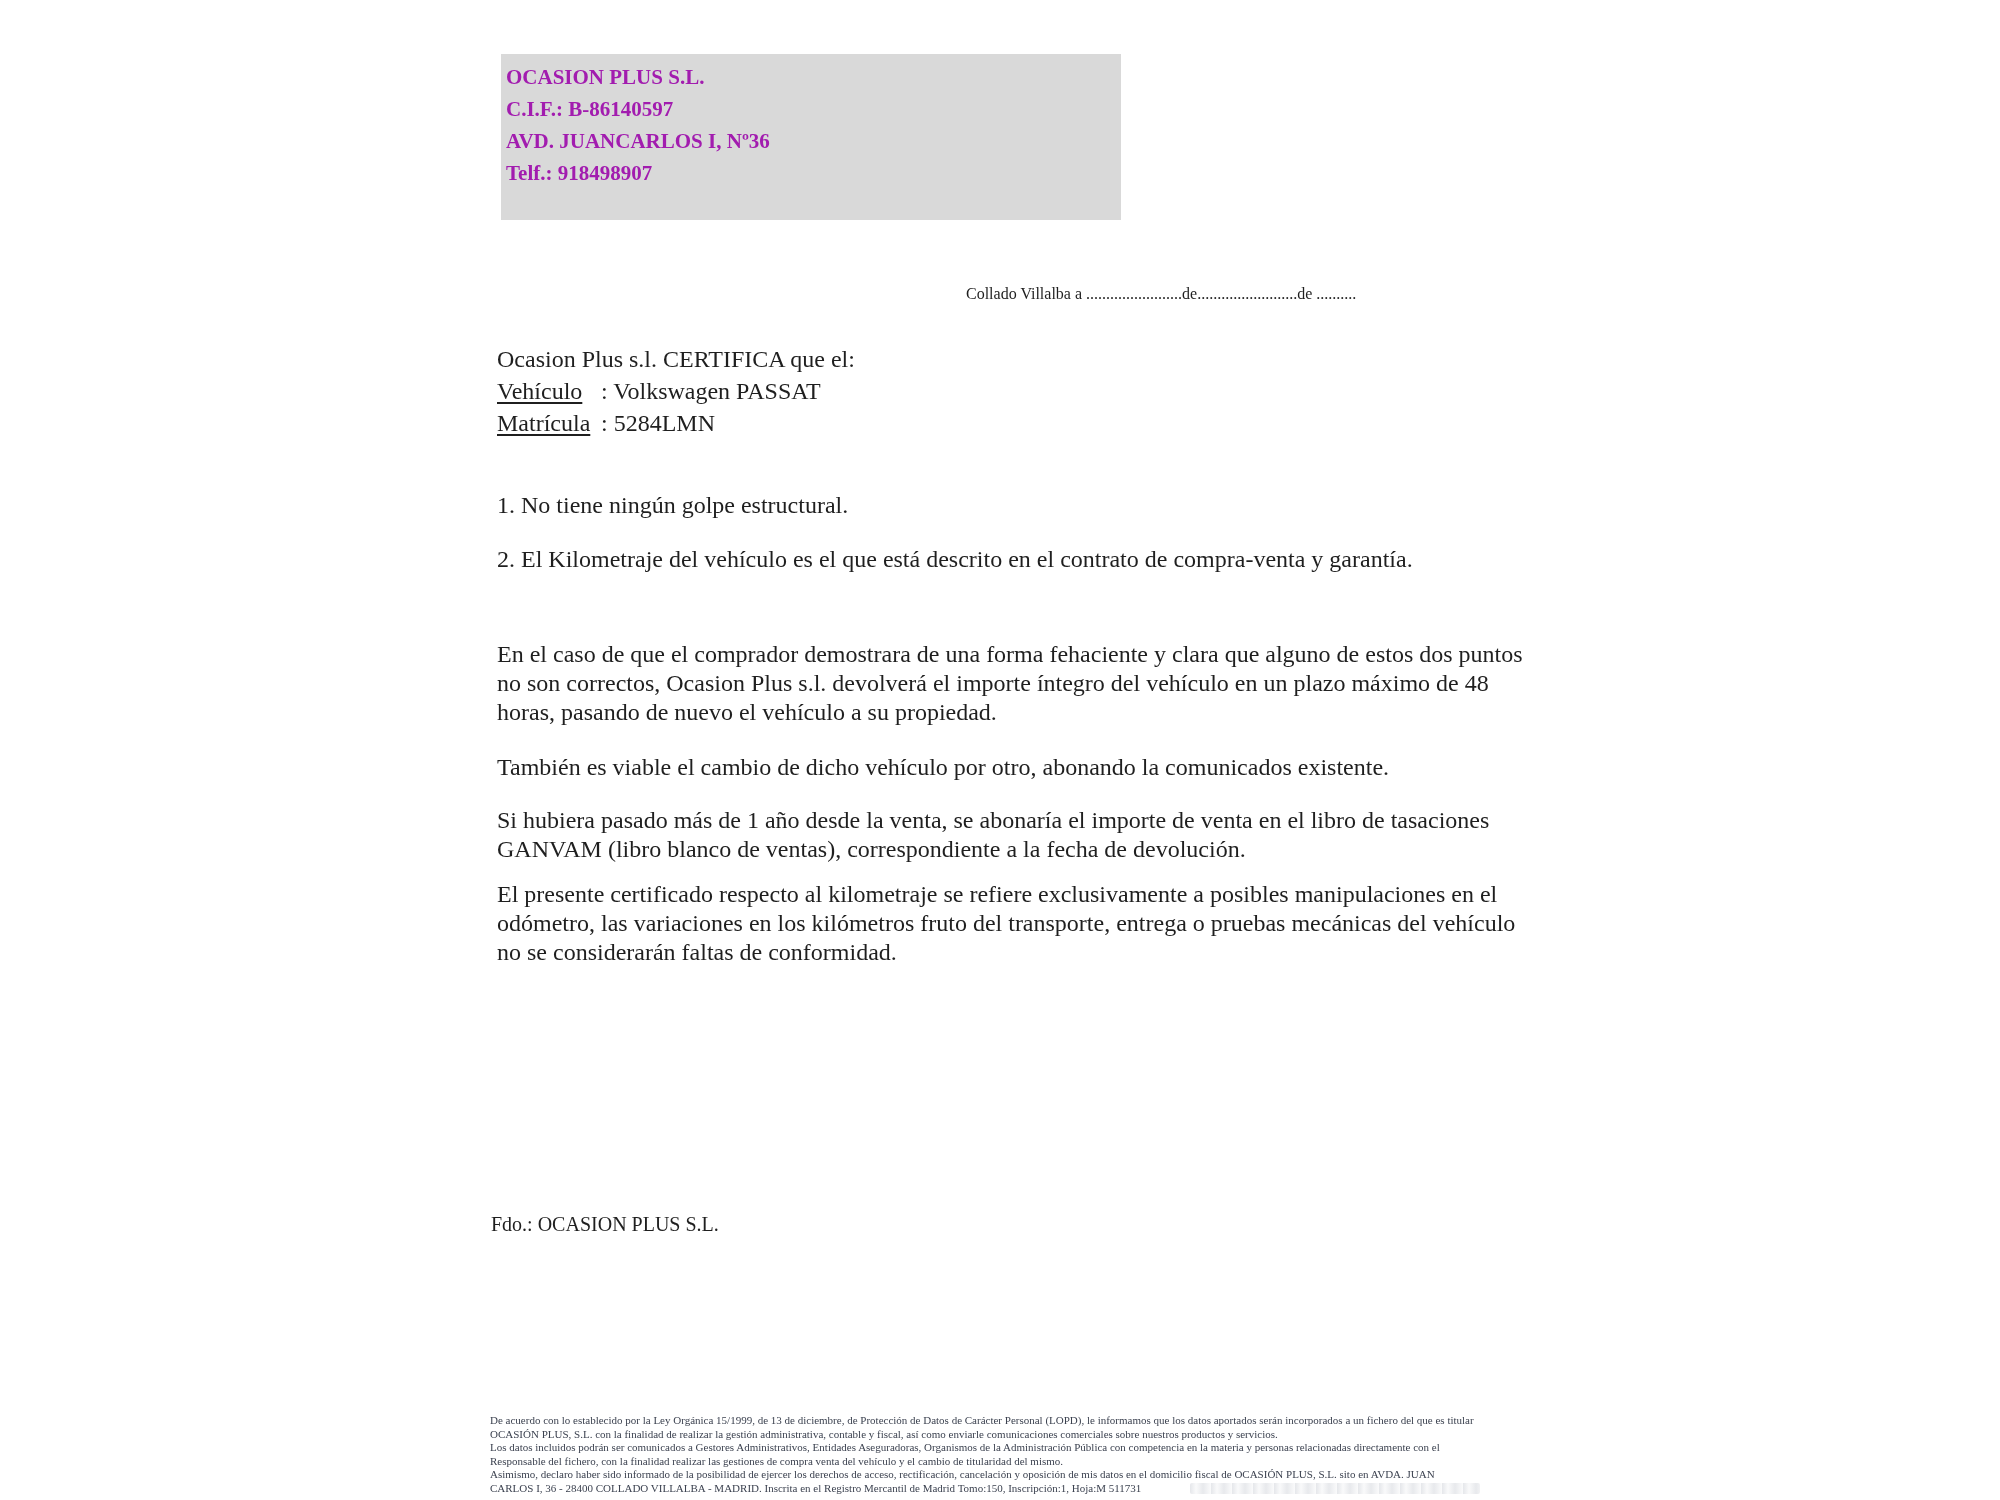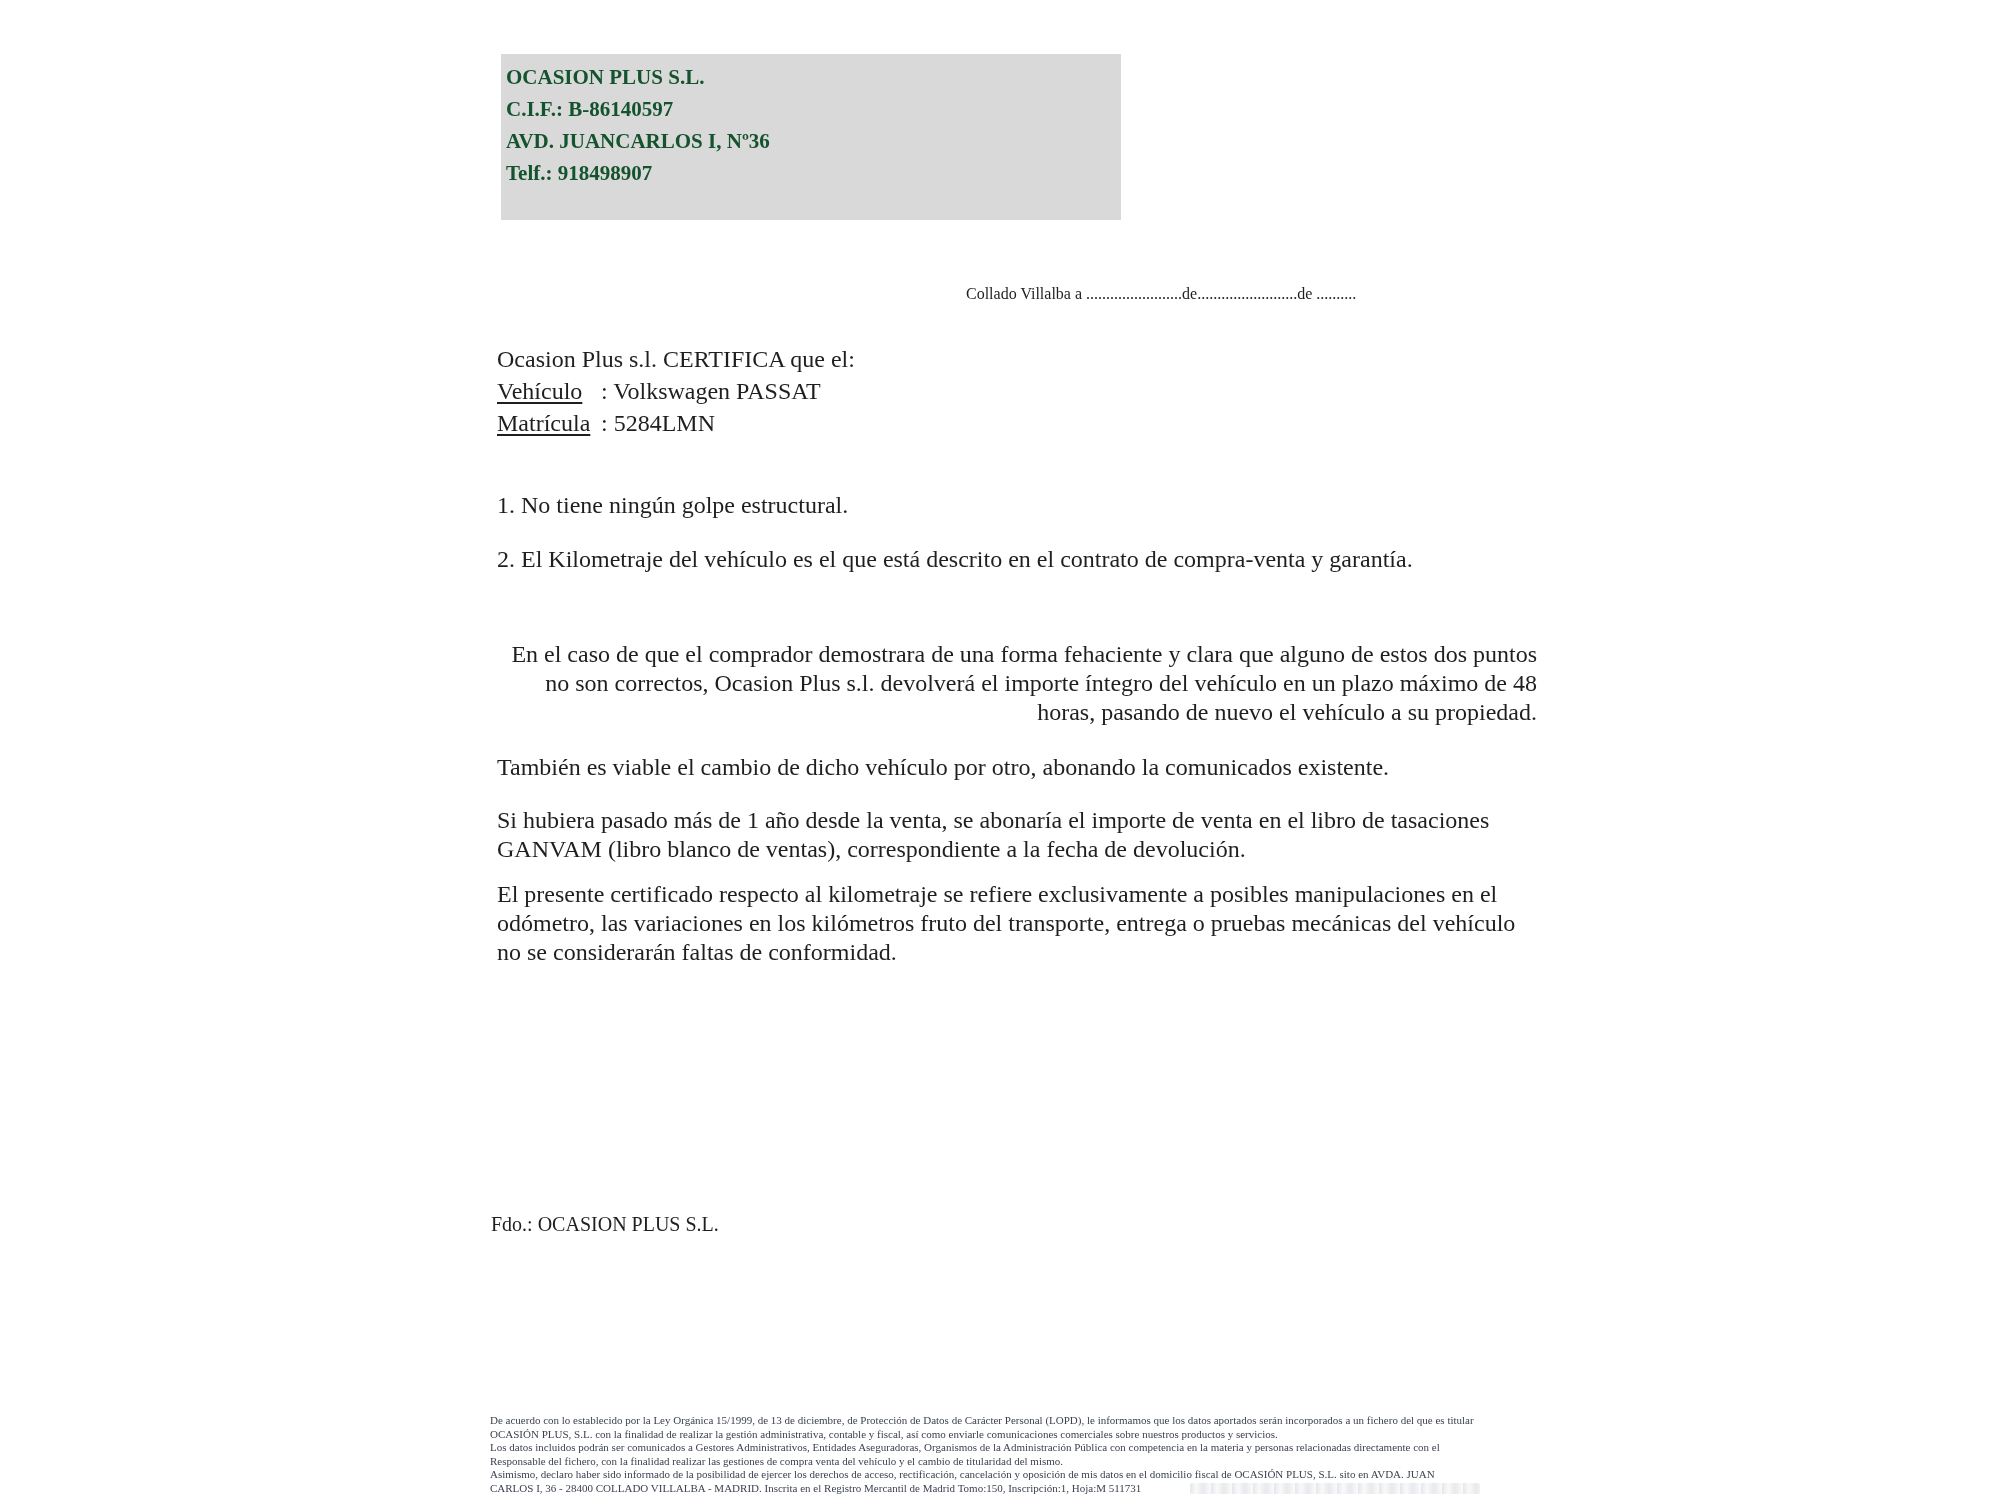--- a/index.html
+++ b/index.html
@@ -25,21 +25,21 @@
 
   .header-block {
     left: 501px; top: 54px;
     width: 620px; height: 166px;
     background: #d9d9d9;
     padding: 7px 0 0 5px;
     box-sizing: border-box;
     font-weight: bold;
     font-size: 21px;
     line-height: 32px;
-    color: #14532d;
+    color: #a21caf;
   }
 
   .date-line {
     left: 966px; top: 285px;
     font-size: 16px;
     white-space: nowrap;
   }
 
   .body-text { font-size: 24px; }
 
@@ -51,21 +51,21 @@
 
   .point-1 { left: 497px; top: 492px; }
   .point-2 { left: 497px; top: 546px; }
 
   .para {
     left: 497px;
     width: 1040px;
     line-height: 29px;
     text-align: left;
   }
-  .para-1 { top: 640px; text-align: right; }
+  .para-1 { top: 640px; }
   .para-2 { top: 753px; }
   .para-3 { top: 806px; }
   .para-4 { top: 880px; }
 
   .signature { left: 491px; top: 1213px; font-size: 20px; }
 
   .legal {
     left: 490px; top: 1414px;
     font-size: 11px;
     line-height: 13.5px;

